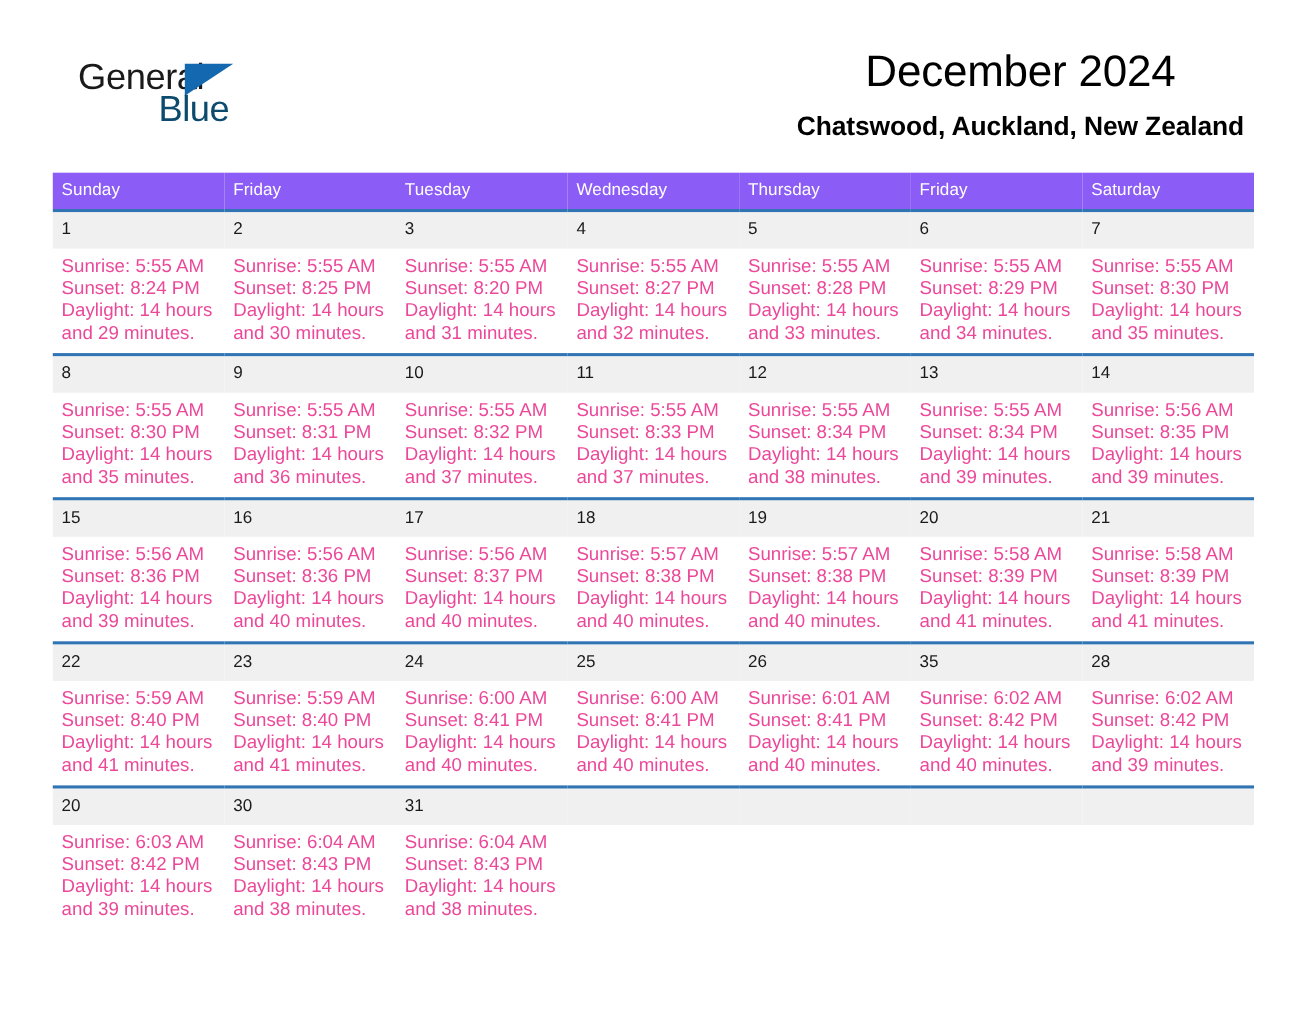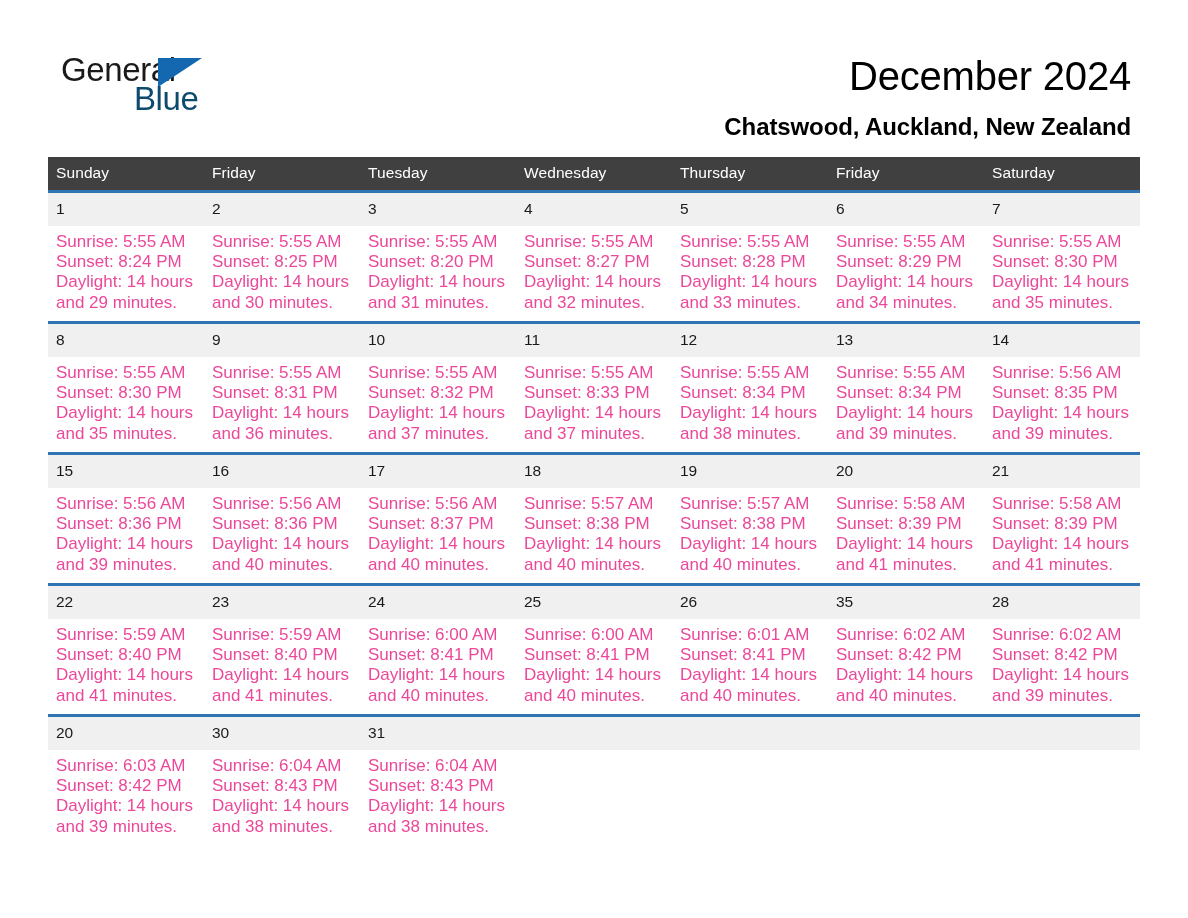--- a/index.html
+++ b/index.html
@@ -21,21 +21,21 @@
     box-sizing: border-box;
   }
 
   
   .masthead {
     position: relative;
     height: 112px;
   }
   .brand {
     position: absolute;
-    left: 61px;
+    left: 71px;
     top: 52px;
     width: 180px;
     height: 62px;
   }
   .brand-general {
     position: absolute;
     left: 0;
     top: 0;
     font-size: 33px;
     line-height: 36px;
@@ -58,22 +58,22 @@
     top: 29px;
     font-size: 33px;
     line-height: 36px;
     letter-spacing: -0.4px;
     color: #0c4a6e;
   }
 
   .title-block {
     position: absolute;
     right: 57px;
-    top: 52px;
-    text-align: right;
+    top: 41px;
+    text-align: center;
   }
   .cal-title {
     font-size: 40px;
     line-height: 48px;
     font-weight: normal;
     color: #000000;
     margin: 0;
     letter-spacing: -0.2px;
   }
   .cal-subtitle {
@@ -91,21 +91,21 @@
     left: 48px;
     top: 157px;
     width: 1092px;
   }
   table.cal {
     width: 1092px;
     border-collapse: collapse;
     table-layout: fixed;
   }
   table.cal th {
-    background: #404040;
+    background: #8b5cf6;
     color: #ffffff;
     font-size: 15.5px;
     font-weight: normal;
     text-align: left;
     padding: 7px 0 8px 8px;
     height: 17px;
     letter-spacing: 0.1px;
   }
   table.cal td {
     vertical-align: top;

